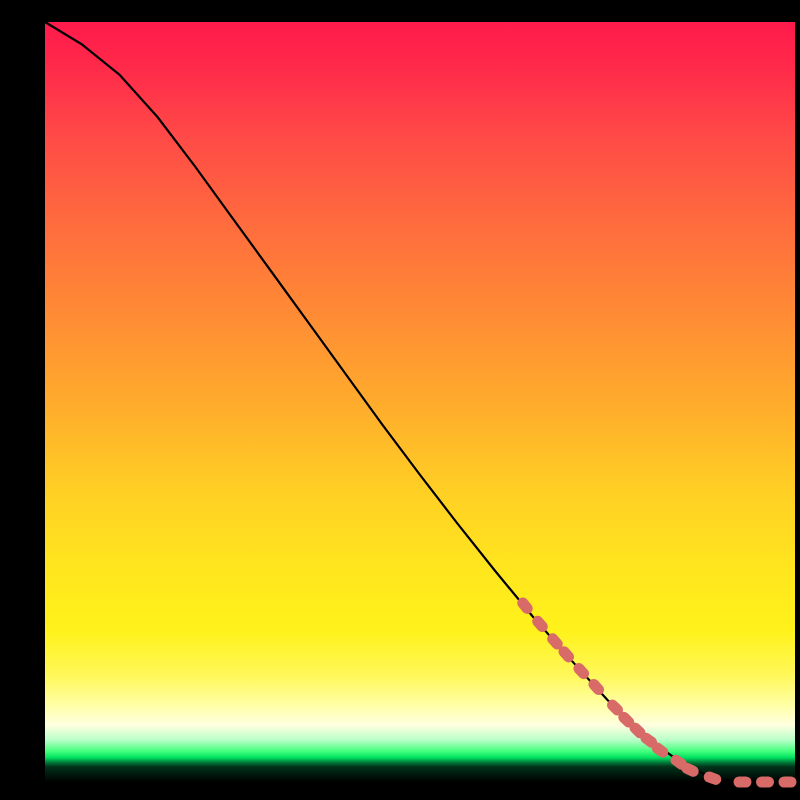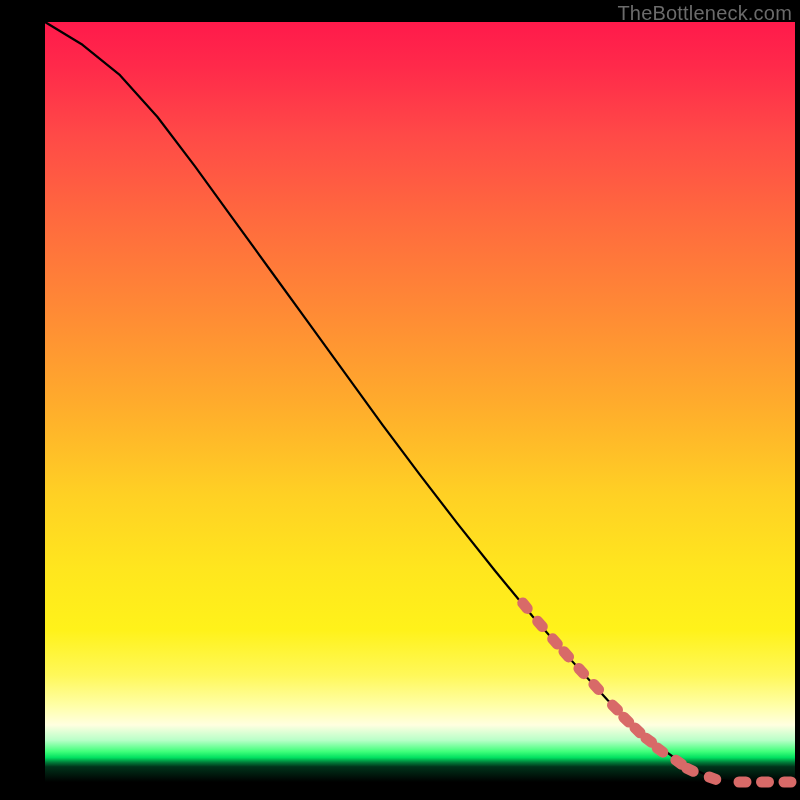--- a/index.html
+++ b/index.html
@@ -58,21 +58,20 @@
     font-weight: 400;
     color: #6b6b6b;
     letter-spacing: 0.2px;
   }
 </style>
 </head>
 <body>
 
 <div class="frame">
 
-  <div class="attribution">TheBottleneck.com</div>
 
   <div class="plot-area">
     <svg class="curve-svg" viewBox="0 0 750 760" preserveAspectRatio="none">
       <path id="curve-path" fill="none" stroke="#000000" stroke-width="2.2" stroke-linejoin="round" stroke-linecap="round" d="M0.00 0.00 L37.50 22.80 L75.00 53.20 L112.50 95.00 L150.00 144.40 L187.50 196.08 L225.00 247.76 L262.50 299.44 L300.00 351.12 L337.50 402.80 L375.00 452.96 L412.50 501.60 L450.00 548.72 L487.50 594.32 L525.00 636.88 L562.50 677.92 L600.00 714.40 L637.50 741.76 L660.00 752.40 L675.00 757.72 L690.00 760.00 L712.50 760.00 L750.00 760.00"></path>
       <g id="markers-group">
           <rect x="-9.00" y="-5.50" width="18.00" height="11.00" rx="5.50" ry="5.50" fill="#d86a68" transform="translate(480.00,583.68) rotate(50.6)"></rect>
           <rect x="-9.00" y="-5.50" width="18.00" height="11.00" rx="5.50" ry="5.50" fill="#d86a68" transform="translate(495.00,601.92) rotate(48.6)"></rect>
           <rect x="-9.00" y="-5.50" width="18.00" height="11.00" rx="5.50" ry="5.50" fill="#d86a68" transform="translate(510.00,619.40) rotate(48.6)"></rect>
           <rect x="-9.00" y="-5.50" width="18.00" height="11.00" rx="5.50" ry="5.50" fill="#d86a68" transform="translate(521.25,632.32) rotate(48.6)"></rect>
           <rect x="-9.00" y="-5.50" width="18.00" height="11.00" rx="5.50" ry="5.50" fill="#d86a68" transform="translate(536.25,649.04) rotate(47.6)"></rect>

